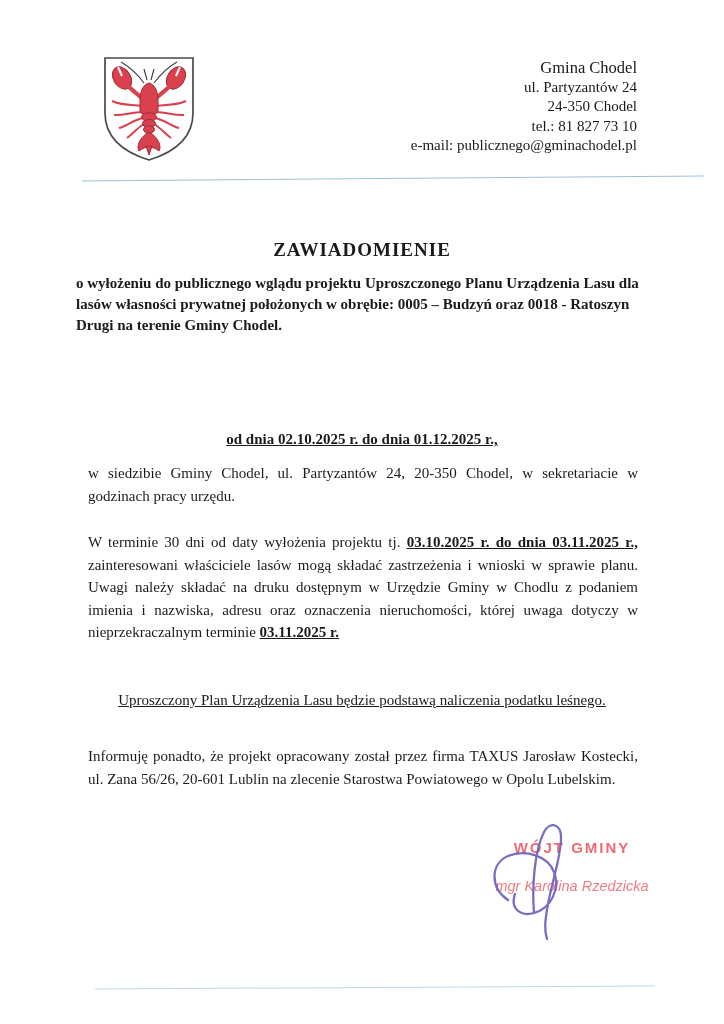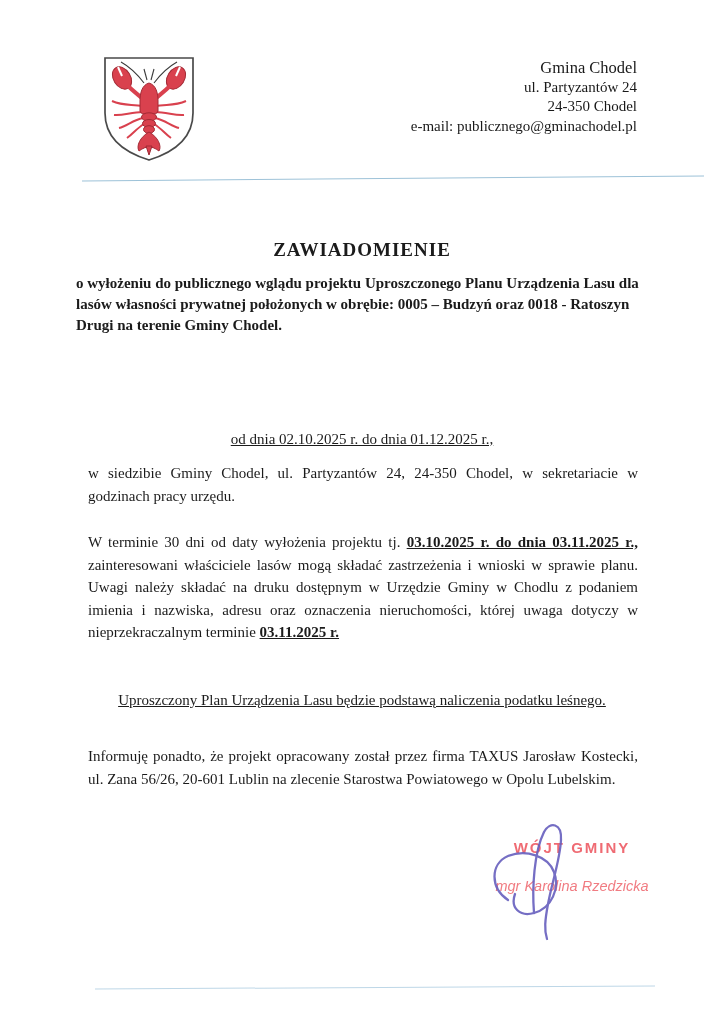--- a/index.html
+++ b/index.html
@@ -37,21 +37,21 @@
     position:absolute;top:273px;left:76px;width:572px;
     text-align:left;font-size:15px;font-weight:bold;line-height:21px;
   }
   .para{
     position:absolute;left:88px;width:550px;
     font-size:15px;line-height:22.5px;text-align:justify;
   }
   .p1{top:369px;}
   .date-line{
     position:absolute;top:431px;left:0;width:724px;text-align:center;
-    font-size:15px;font-weight:normal;text-decoration:underline;
+    font-size:15px;font-weight:bold;text-decoration:underline;
   }
   .p2{top:462px;}
   .p3{top:531px;}
   .bu{font-weight:bold;text-decoration:underline;}
   .note-underlined{
     position:absolute;top:692px;left:0;width:724px;text-align:center;
     font-size:15px;text-decoration:underline;
   }
   .p4{top:745px;}
   
@@ -119,32 +119,33 @@
         <path d="M52 79 C43 84 39 93 42 98 C46 95 49 94 52 94 C55 94 58 95 62 98 C65 93 61 84 52 79 Z"></path>
         <path d="M49 93 L52 102 L55 93 Z"></path>
       </g>
     </svg>
   </div>
 
   <div class="header-block">
     <div class="org">Gmina Chodel</div>
     <div>ul. Partyzantów 24</div>
     <div>24-350 Chodel</div>
+    <div>tel.: 81 827 73 10</div>
     <div>e-mail: publicznego@gminachodel.pl</div>
   </div>
 
   <div class="divider-top"></div>
 
   <div class="doc-title">ZAWIADOMIENIE</div>
   <div class="doc-subtitle">o wyłożeniu do publicznego wglądu projektu Uproszczonego Planu Urządzenia Lasu dla lasów własności prywatnej położonych w obrębie: 0005 – Budzyń oraz 0018 - Ratoszyn Drugi na terenie Gminy Chodel.</div>
 
 
   <div class="date-line">od dnia 02.10.2025 r. do dnia 01.12.2025 r.,</div>
 
-  <div class="para p2">w siedzibie Gminy Chodel, ul. Partyzantów 24, 24-350 Chodel, w sekretariacie w godzinach pracy urzędu.</div>
+  <div class="para p2">w siedzibie Gminy Chodel, ul. Partyzantów 24, 20-350 Chodel, w sekretariacie w godzinach pracy urzędu.</div>
 
   <div class="para p3"><span>W terminie 30 dni od daty wyłożenia projektu tj. </span><span class="bu">03.10.2025 r. do dnia 03.11.2025 r.,</span><span> zainteresowani właściciele lasów mogą składać zastrzeżenia i wnioski w sprawie planu. Uwagi należy składać na druku dostępnym w Urzędzie Gminy w Chodlu z podaniem imienia i nazwiska, adresu oraz oznaczenia nieruchomości, której uwaga dotyczy w nieprzekraczalnym terminie </span><span class="bu">03.11.2025 r.</span></div>
 
   <div class="note-underlined">Uproszczony Plan Urządzenia Lasu będzie podstawą naliczenia podatku leśnego.</div>
 
   <div class="para p4">Informuję ponadto, że projekt opracowany został przez firma TAXUS Jarosław Kostecki, ul. Zana 56/26, 20-601 Lublin na zlecenie Starostwa Powiatowego w Opolu Lubelskim.</div>
 
   <div class="stamp">
     <div class="stamp-title">WÓJT GMINY</div>
     <div class="stamp-name">mgr Karolina Rzedzicka</div>

